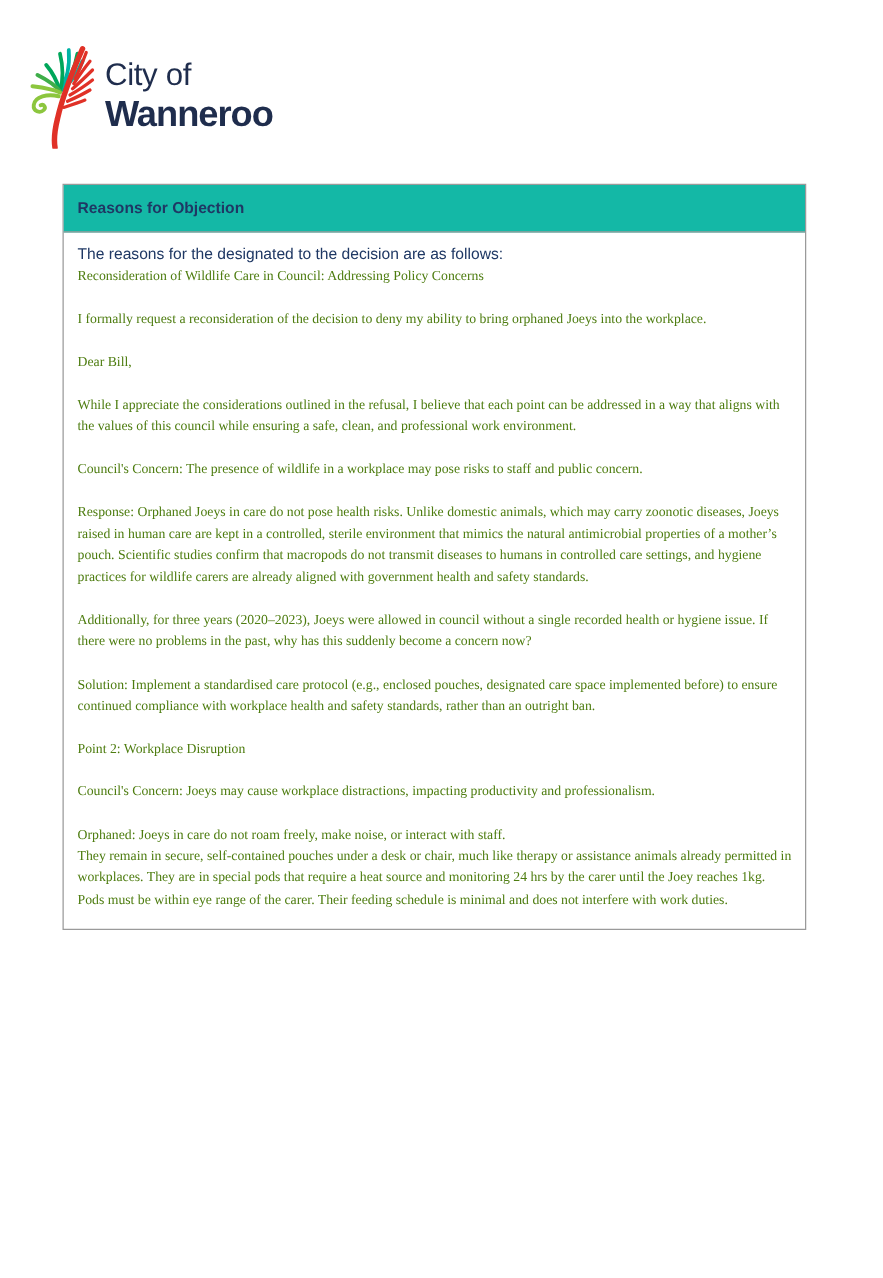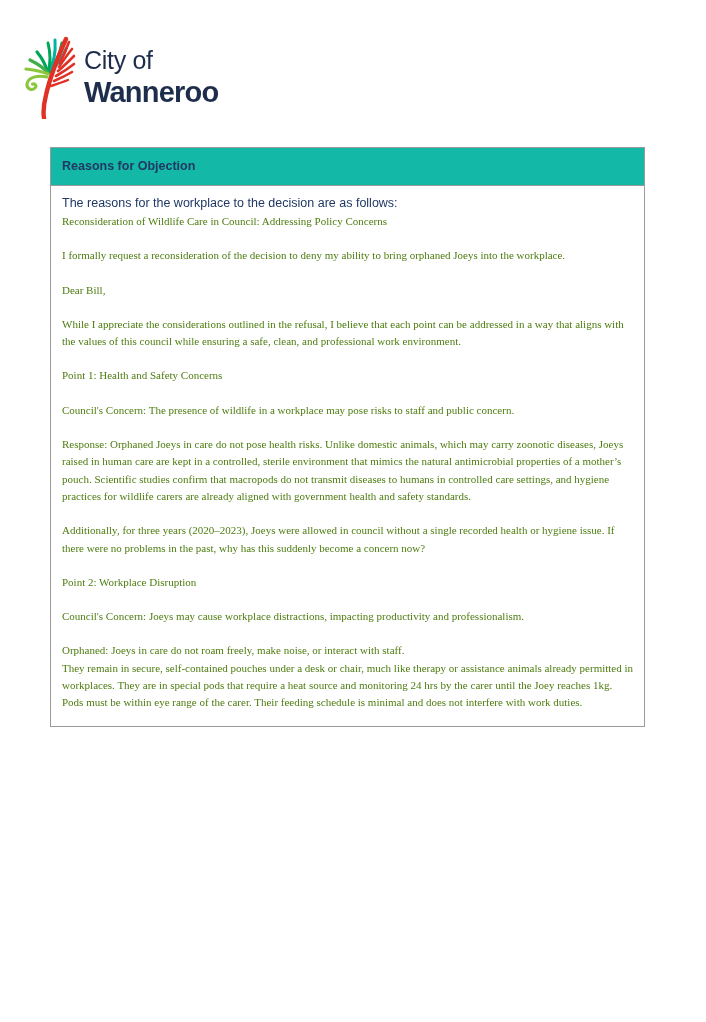--- a/index.html
+++ b/index.html
@@ -145,38 +145,38 @@
   </div>
 
   <div class="objection-table">
 
     <div class="table-header">
       <div class="table-header-title">Reasons for Objection</div>
     </div>
 
     <div class="table-body">
 
-      <div class="intro-line">The reasons for the workplace to the decision are as follows:</div>
+      <div class="intro-line">The reasons for the designated to the decision are as follows:</div>
 
       <p class="doc-line para">Reconsideration of Wildlife Care in Council: Addressing Policy Concerns</p>
 
       <p class="doc-line para">I formally request a reconsideration of the decision to deny my ability to bring orphaned Joeys into the workplace.</p>
 
       <p class="doc-line para">Dear Bill,</p>
 
       <p class="doc-line para">While I appreciate the considerations outlined in the refusal, I believe that each point can be addressed in a way that aligns with the values of this council while ensuring a safe, clean, and professional work environment.</p>
 
-      <p class="doc-line para">Point 1: Health and Safety Concerns</p>
 
       <p class="doc-line para">Council's Concern: The presence of wildlife in a workplace may pose risks to staff and public concern.</p>
 
       <p class="doc-line para">Response: Orphaned Joeys in care do not pose health risks. Unlike domestic animals, which may carry zoonotic diseases, Joeys raised in human care are kept in a controlled, sterile environment that mimics the natural antimicrobial properties of a mother’s pouch. Scientific studies confirm that macropods do not transmit diseases to humans in controlled care settings, and hygiene practices for wildlife carers are already aligned with government health and safety standards.</p>
 
       <p class="doc-line para">Additionally, for three years (2020–2023), Joeys were allowed in council without a single recorded health or hygiene issue. If there were no problems in the past, why has this suddenly become a concern now?</p>
 
+      <p class="doc-line para">Solution: Implement a standardised care protocol (e.g., enclosed pouches, designated care space implemented before) to ensure continued compliance with workplace health and safety standards, rather than an outright ban.</p>
 
       <p class="doc-line para">Point 2: Workplace Disruption</p>
 
       <p class="doc-line para">Council's Concern: Joeys may cause workplace distractions, impacting productivity and professionalism.</p>
 
       <p class="doc-line">Orphaned: Joeys in care do not roam freely, make noise, or interact with staff.</p>
       <p class="doc-line">They remain in secure, self-contained pouches under a desk or chair, much like therapy or assistance animals already permitted in workplaces. They are in special pods that require a heat source and monitoring 24 hrs by the carer until the Joey reaches 1kg. Pods must be within eye range of the carer. Their feeding schedule is minimal and does not interfere with work duties.</p>
 
     </div>
   </div>

